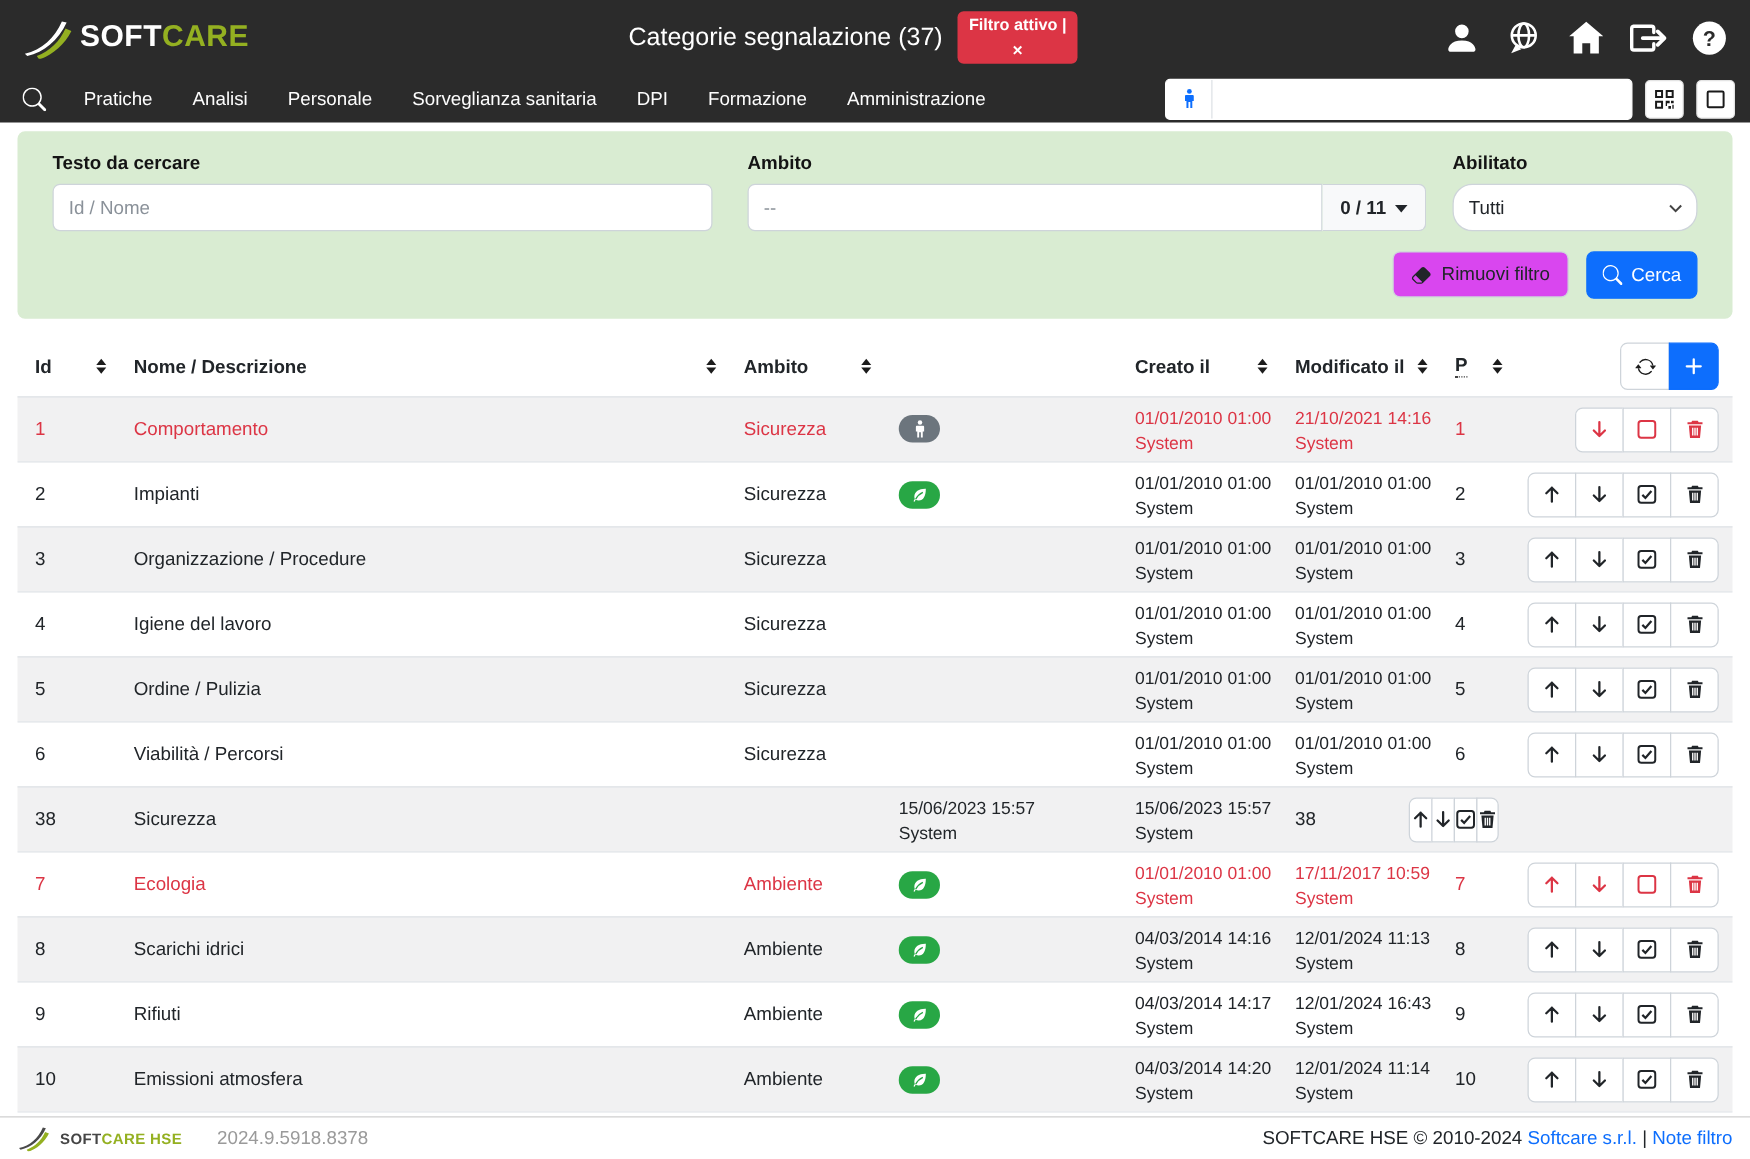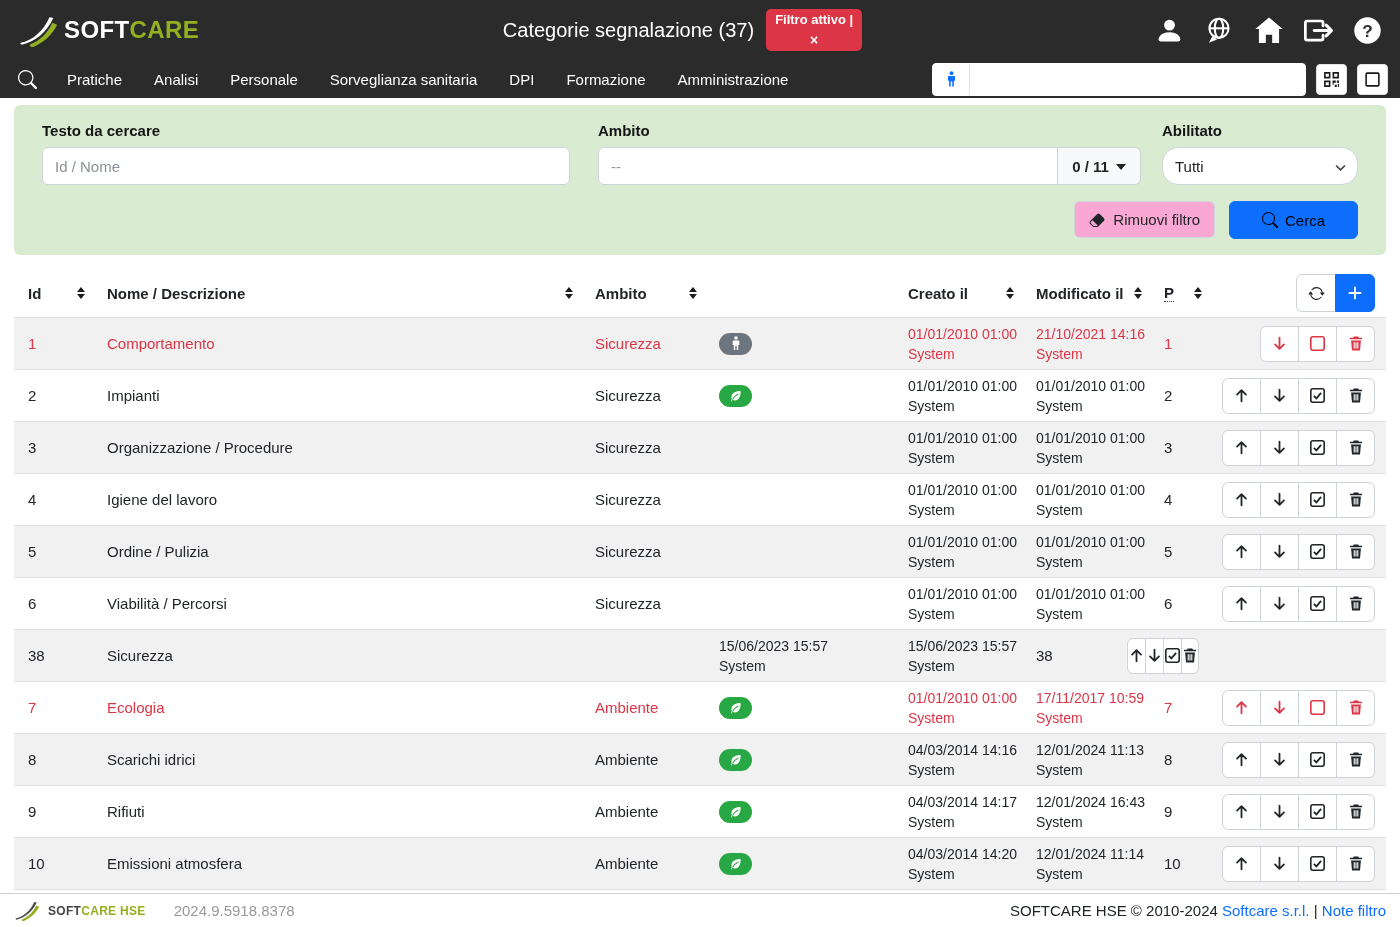--- a/index.html
+++ b/index.html
@@ -49,24 +49,24 @@
     display:flex;align-items:center;padding:0 12px;color:#8a9199;font-size:15px;}
   .ambito-counter{width:83px;background:#f8f9fa;border:1px solid #ced4da;border-left:0;
     border-radius:0 6px 6px 0;font-weight:700;font-size:15px;display:flex;align-items:center;
     justify-content:center;gap:7px;color:#212529;padding:0;}
   .caret-down{width:0;height:0;border:5px solid transparent;border-top:6px solid #212529;margin-top:6px;}
   .select-wrap{position:relative;}
   .f-select{width:100%;height:38px;appearance:none;-webkit-appearance:none;-moz-appearance:none;
     border:1px solid #ced4da;border-radius:16px;padding:0 12px;font-size:15px;background:#fff;color:#212529;outline:none;}
   .select-chevron{position:absolute;right:11px;top:13px;pointer-events:none;color:#444;}
   .filter-actions{display:flex;justify-content:flex-end;gap:14px;margin-top:16px;}
-  .btn-light{height:37px;background:#f9a8d4;border:1px solid #ced4da;border-radius:6px;font-size:15px;
+  .btn-light{height:37px;background:#d946ef;border:1px solid #ced4da;border-radius:6px;font-size:15px;
     padding:0 14px;display:inline-flex;align-items:center;gap:8px;color:#212529;margin-left:42px;}
   .btn-primary{height:38px;background:#0d6efd;border:1px solid #0d6efd;border-radius:6px;font-size:15px;
-    padding:0 32px;display:inline-flex;align-items:center;gap:7px;color:#000000;}
+    padding:0 12px;display:inline-flex;align-items:center;gap:7px;color:#ffffff;}
 
   
   .table-wrap{margin:0 14px;flex:0 0 auto;}
   .grid-cols{display:grid;grid-template-columns:79px 488px 124px 189px 128px 128px 60px 1fr;align-items:center;}
   .thead{margin-top:14px;height:48px;}
   .th{display:flex;align-items:center;justify-content:space-between;font-weight:700;font-size:15px;
     padding:0 8px 0 14px;color:#212529;white-space:nowrap;}
   .p-label{border-bottom:1px dotted #444;}
   .sort{display:inline-flex;flex-direction:column;align-items:center;gap:2px;margin-left:8px;cursor:pointer;}
   .sort i{display:block;width:0;height:0;border-left:4.5px solid transparent;border-right:4.5px solid transparent;}

